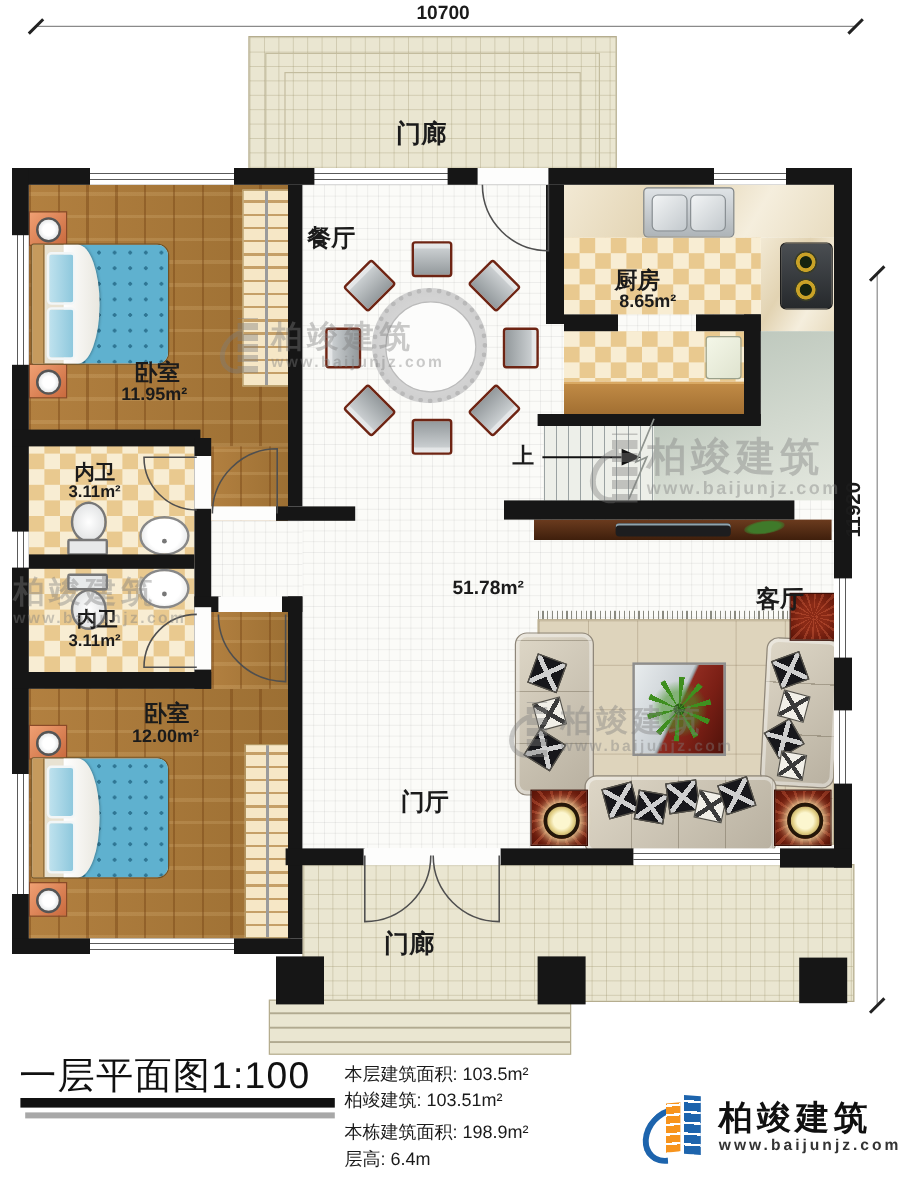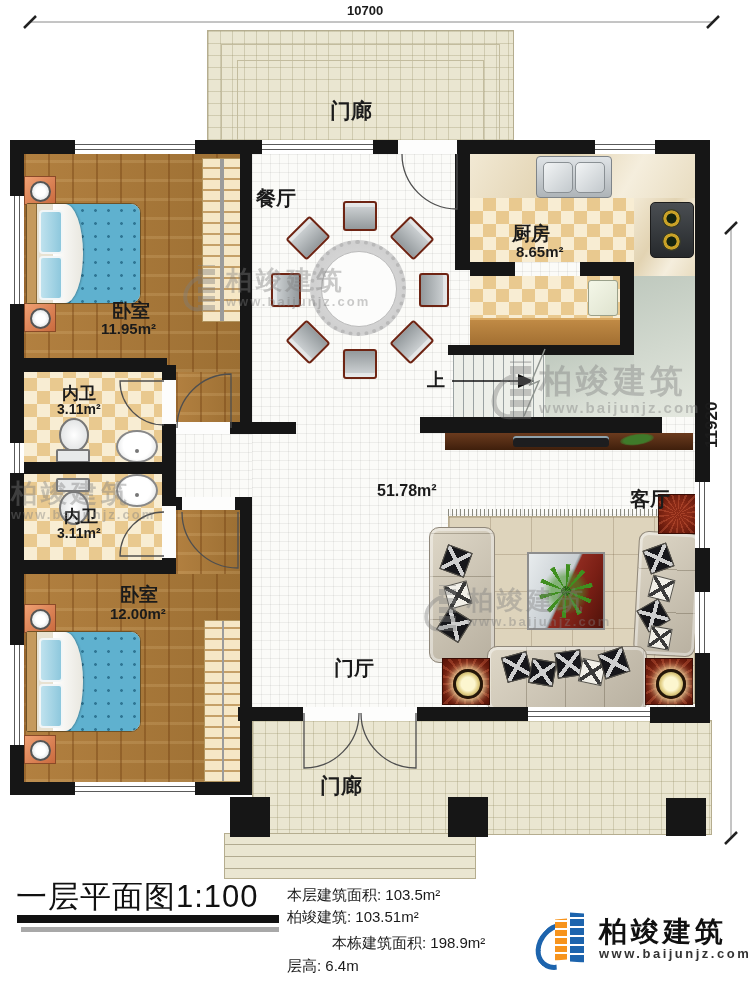--- a/index.html
+++ b/index.html
@@ -293,21 +293,21 @@
       <path d="M 164 556 L 120 556 A 44 44 0 0 1 164 512"></path>
       <path d="M 238 512 L 238 568 A 56 56 0 0 1 182 512"></path>
       <path d="M 304 713 L 304 768 A 55 55 0 0 0 359 713"></path>
       <path d="M 416 713 L 416 768 A 55 55 0 0 1 361 713"></path>
     </g>
     <path d="M 452 381 H 518" stroke="#111" stroke-width="1.6" fill="none"></path>
     <polygon points="518,374 534,381 518,388" fill="#111"></polygon>
     <path d="M 545 349 L 530 385 L 539 381 L 524 416" stroke="#8f948f" stroke-width="1.4" fill="none"></path>
   </svg>
 
-  <div class="lbl" style="left:347px;top:3px;font-size:13px;">10700</div>
+  <div class="lbl" style="left:347px;top:3px;font-size:16px;">10700</div>
   <div class="lbl" style="left:702px;top:448px;font-size:17px;transform:rotate(-90deg);transform-origin:left top;">11920</div>
   <div class="lbl" style="left:330px;top:97px;font-size:21px;">门廊</div>
   <div class="lbl" style="left:256px;top:185px;font-size:20px;">餐厅</div>
   <div class="lbl" style="left:512px;top:221px;font-size:19px;">厨房</div>
   <div class="lbl" style="left:516px;top:243px;font-size:15px;">8.65m²</div>
   <div class="lbl" style="left:112px;top:298px;font-size:19px;">卧室</div>
   <div class="lbl" style="left:101px;top:320px;font-size:15px;">11.95m²</div>
   <div class="lbl" style="left:62px;top:382px;font-size:17px;">内卫</div>
   <div class="lbl" style="left:57px;top:401px;font-size:14px;">3.11m²</div>
   <div class="lbl" style="left:64px;top:505px;font-size:17px;">内卫</div>
@@ -348,21 +348,21 @@
       <div class="wm-url">www.baijunjz.com</div>
     </div>
   </div>
 
   <div class="titleblock">
     <div class="bigtitle">一层平面图1:100</div>
     <div class="rule1"></div>
     <div class="rule2"></div>
     <div class="stat" style="top:886px;">本层建筑面积: 103.5m²</div>
     <div class="stat" style="top:908px;">柏竣建筑: 103.51m²</div>
-    <div class="stat" style="top:934px;margin-left:45px;">本栋建筑面积: 198.9m²</div>
+    <div class="stat" style="top:934px;">本栋建筑面积: 198.9m²</div>
     <div class="stat" style="top:957px;">层高: 6.4m</div>
   </div>
 
   <div class="logo">
     <div class="logo-ic">
       <div class="sw"></div>
       <div class="b1"></div>
       <div class="b2"></div>
     </div>
     <div>

